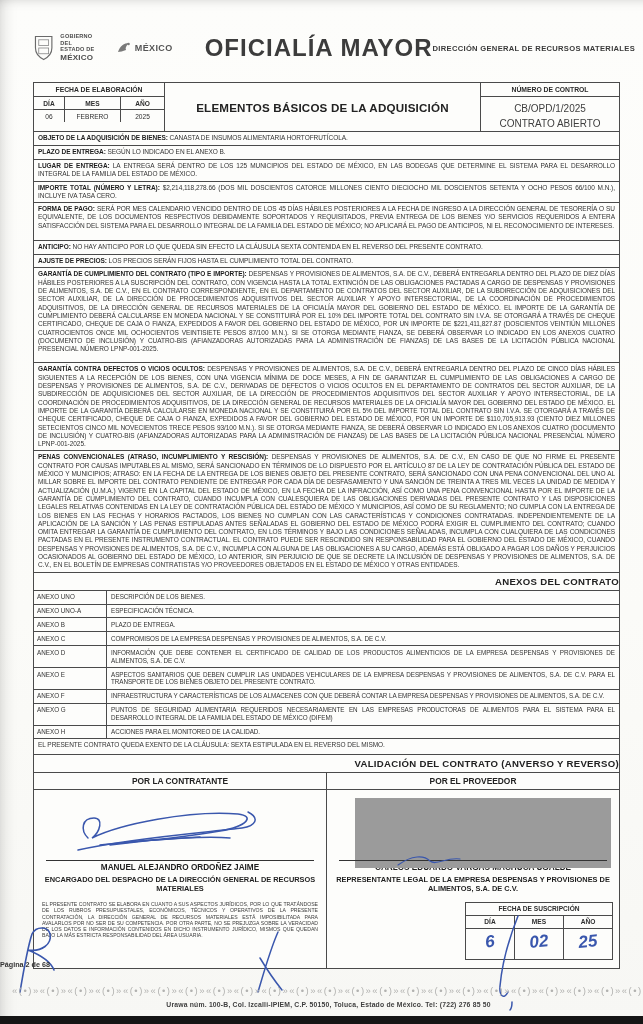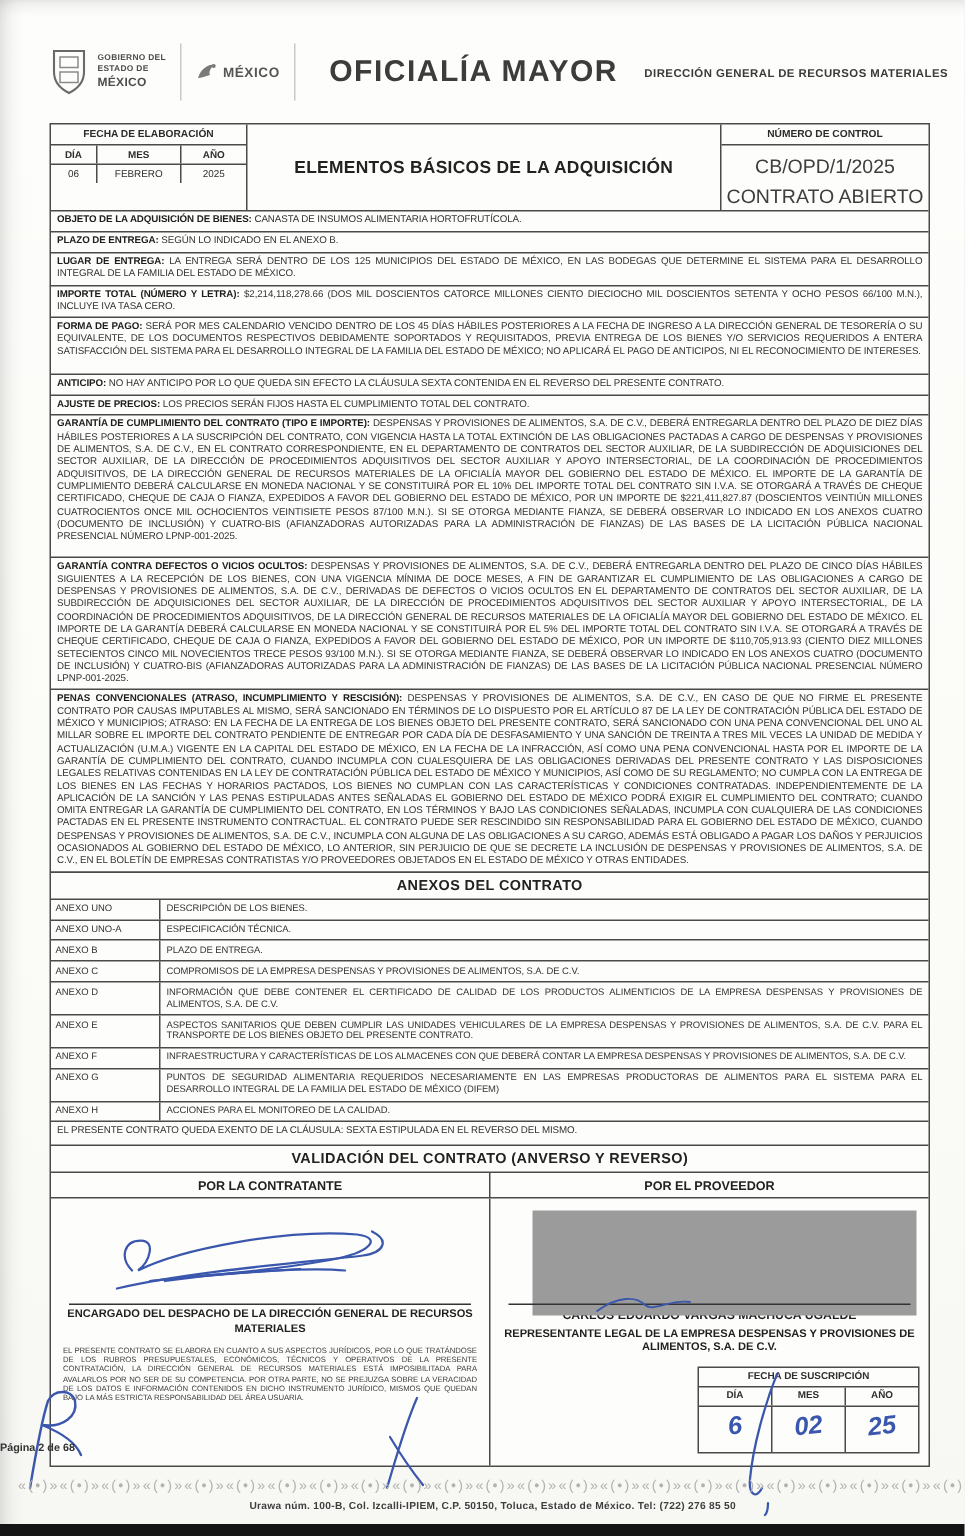--- a/index.html
+++ b/index.html
@@ -10,41 +10,41 @@
     box-shadow:inset 12px 0 18px -14px rgba(0,0,0,.25), inset 0 10px 14px -12px rgba(0,0,0,.2);
     padding-left:14px;
   }
   
   .hdr{position:absolute;top:22px;left:33px;right:25px;height:52px;display:flex;align-items:center;}
   .logo-group{display:flex;align-items:center;gap:6px;}
   .gob-text{font-size:5.6px;font-weight:bold;color:#4d4d4d;line-height:1.25;letter-spacing:.2px;}
   .vdiv{width:1px;height:38px;background:#c9c9c6;margin:0 9px;}
   .mex-logo{display:flex;align-items:center;gap:3px;}
   .mex-label{font-size:9px;font-weight:bold;color:#555;letter-spacing:.4px;}
-  .hdr-title{font-size:20px;font-weight:bold;color:#3c3c3c;letter-spacing:1px;white-space:nowrap;margin-left:14px;}
+  .hdr-title{font-size:24px;font-weight:bold;color:#3c3c3c;letter-spacing:1px;white-space:nowrap;margin-left:14px;}
   .hdr-sub{margin-left:auto;font-size:7.6px;font-weight:bold;color:#3a3a3a;letter-spacing:.3px;white-space:nowrap;}
   
   .box{position:absolute;top:82px;left:33px;width:585px;border:1.4px solid #4a4a4a;background:#fdfdfb;}
   .toprow{display:flex;border-bottom:1px solid #4a4a4a;}
   .cell-fecha{width:130px;border-right:1px solid #4a4a4a;}
   .cell-title{flex:1;display:flex;align-items:center;justify-content:center;border-right:1px solid #4a4a4a;}
   .cell-ctrl{width:138px;}
   .subhead{font-size:6.8px;font-weight:bold;text-align:center;padding:3px 2px;border-bottom:1px solid #4a4a4a;color:#2b2b2b;}
   .dma{display:flex;text-align:center;font-size:6.6px;}
   .dma>div{padding:2.5px 0;}
   .dma .c1{width:30px;border-right:1px solid #4a4a4a;}
   .dma .c2{width:55px;border-right:1px solid #4a4a4a;}
   .dma .c3{flex:1;}
   .dma.hd{font-weight:bold;border-bottom:1px solid #4a4a4a;}
   .main-title{font-size:11.6px;font-weight:bold;letter-spacing:.2px;color:#222;text-align:center;}
-  .ctrl-val{font-size:13px;text-align:center;color:#3e3e3e;padding-top:4px;line-height:1.5;}
+  .ctrl-val{font-size:10px;text-align:center;color:#3e3e3e;padding-top:4px;line-height:1.5;}
   .frow{border-bottom:1px solid #4a4a4a;padding:2px 4px;font-size:6.5px;line-height:8.3px;text-align:justify;letter-spacing:-.05px;color:#333;}
   .frow b{color:#1d1d1d;}
   .frow:last-child{border-bottom:none;}
-  .sechead{border-bottom:1px solid #4a4a4a;text-align:center;font-weight:bold;font-size:9.6px;padding:3px 0;color:#222;letter-spacing:.3px;}
+  .sechead{border-bottom:1px solid #4a4a4a;text-align:right;font-weight:bold;font-size:9.6px;padding:3px 0;color:#222;letter-spacing:.3px;}
   .anexrow{display:flex;border-bottom:1px solid #4a4a4a;font-size:6.3px;line-height:7.9px;}
   .anexrow .code{width:66px;border-right:1px solid #4a4a4a;padding:2.5px 3px;color:#333;}
   .anexrow .desc{flex:1;padding:2.5px 4px;text-align:justify;color:#333;letter-spacing:-.05px;}
   
   .valhead{display:flex;border-bottom:1px solid #4a4a4a;}
   .valhead>div{flex:1;text-align:center;font-weight:bold;font-size:8.4px;padding:3px 0;color:#222;}
   .valhead .lft{border-right:1px solid #4a4a4a;}
   .valbody{display:flex;}
   .valcell{flex:1;position:relative;padding:4px 6px 6px;}
   .valcell.lft{border-right:1px solid #4a4a4a;}
@@ -192,20 +192,21 @@
           <svg class="ink" style="left:30px;top:4px" width="215" height="62" viewBox="0 0 215 62">
             <g fill="none" stroke="#3a57ad" stroke-width="1.5" stroke-linecap="round">
               <path d="M18 40 C10 32 12 20 24 20 C34 20 30 34 22 40 C50 26 120 12 168 16 C185 18 178 28 150 33 C100 42 55 44 30 47"></path>
               <path d="M8 52 C60 40 140 34 172 30 C186 28 190 20 178 14"></path>
               <path d="M40 47 C90 40 140 38 160 40"></path>
               <path d="M55 44 L130 39"></path>
             </g>
           </svg>
         </div>
         <div class="sigline"></div>
+        <div class="signame">MANUEL ALEJANDRO ORDOÑEZ JAIME</div>
         <div class="sigrole">ENCARGADO DEL DESPACHO DE LA DIRECCIÓN GENERAL DE RECURSOS MATERIALES</div>
         <div class="disclaimer">EL PRESENTE CONTRATO SE ELABORA EN CUANTO A SUS ASPECTOS JURÍDICOS, POR LO QUE TRATÁNDOSE DE LOS RUBROS PRESUPUESTALES, ECONÓMICOS, TÉCNICOS Y OPERATIVOS DE LA PRESENTE CONTRATACIÓN, LA DIRECCIÓN GENERAL DE RECURSOS MATERIALES ESTÁ IMPOSIBILITADA PARA AVALARLOS POR NO SER DE SU COMPETENCIA. POR OTRA PARTE, NO SE PREJUZGA SOBRE LA VERACIDAD DE LOS DATOS E INFORMACIÓN CONTENIDOS EN DICHO INSTRUMENTO JURÍDICO, MISMOS QUE QUEDAN BAJO LA MÁS ESTRICTA RESPONSABILIDAD DEL ÁREA USUARIA.</div>
       </div>
 
       <div class="valcell">
         <div class="sigzone">
           <div class="redaction"></div>
         </div>
         <div class="sigline" style="position:relative">
           <svg class="ink" style="left:55px;top:-8px" width="70" height="16" viewBox="0 0 70 16">

